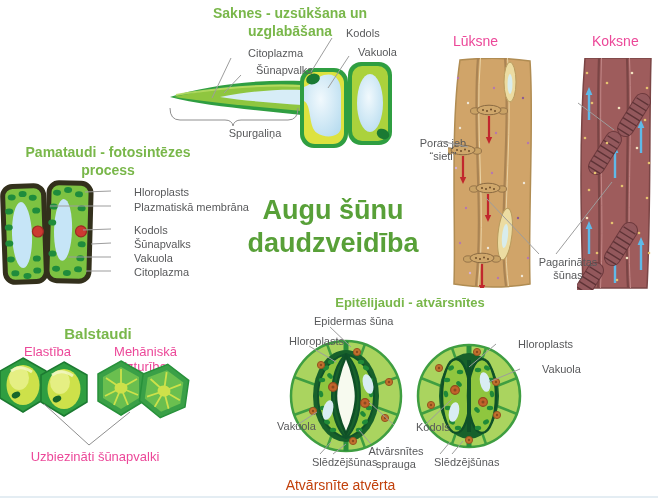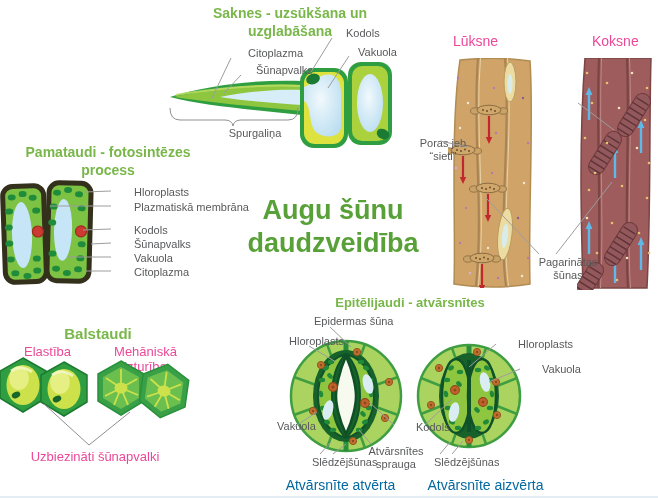--- a/index.html
+++ b/index.html
@@ -4,21 +4,21 @@
 <style>
   html,body{margin:0;padding:0;background:#fff;}
   #app{
     position:relative;width:658px;height:498px;background:#ffffff;overflow:hidden;
     font-family:"Liberation Sans","DejaVu Sans",sans-serif;
   }
   .sec-title{position:absolute;color:#79b74a;font-size:14px;font-weight:700;text-align:center;line-height:1.3;}
   .main-title{position:absolute;color:#58a038;font-size:27px;font-weight:700;text-align:center;line-height:1.22;white-space:pre-line;}
   .lbl{position:absolute;color:#58595b;font-size:11px;line-height:1.15;white-space:pre-line;margin-left:21px;}
   .sub{position:absolute;color:#ec4899;font-size:14px;}
-  .cap{position:absolute;color:#0369a1;font-size:14px;text-align:center;}
+  .cap{position:absolute;color:#c2410c;font-size:14px;text-align:center;}
   .ctr{text-align:center;}
   svg{position:absolute;display:block;}
   #overlay{left:0;top:0;pointer-events:none;}
   .botline{position:absolute;left:0;bottom:0;width:658px;height:2px;background:#e4edf3;}
 </style>
 </head>
 <body>
 
 <div id="app">
 
@@ -381,21 +381,20 @@
   <div class="lbl" style="left:268px;top:335px;">Hloroplasts</div>
   <div class="lbl" style="left:256px;top:420px;">Vakuola</div>
   <div class="lbl" style="left:395px;top:421px;">Kodols</div>
   <div class="lbl" style="left:291px;top:456px;">Slēdzējšūnas</div>
   <div class="lbl ctr" style="left:342px;top:445px;width:66px;">Atvārsnītes
 sprauga</div>
   <div class="lbl" style="left:497px;top:338px;">Hloroplasts</div>
   <div class="lbl" style="left:521px;top:363px;">Vakuola</div>
   <div class="lbl" style="left:413px;top:456px;">Slēdzējšūnas</div>
   <div class="cap" style="left:278px;top:477px;width:125px;">Atvārsnīte atvērta</div>
-  <div class="cap" style="left:418px;top:477px;width:135px;">Atvārsnīte aizvērta</div>
 
   <svg id="overlay" width="658" height="498" viewBox="0 0 658 498">
     <g stroke="#9d9d9d" stroke-width="1" fill="none">
 
       <path d="M332,38 L311,72"></path>
         <path d="M349,56 L328,88"></path>
       <path d="M231,58 L212,98"></path>
         <path d="M241,75 L224,93"></path>
       <path d="M170,108 Q170,120 180,120 L225,120 Q232,120 233,126 Q234,120 241,120 L288,120 Q298,120 298,108" stroke="#8f8f8f"></path>
 

